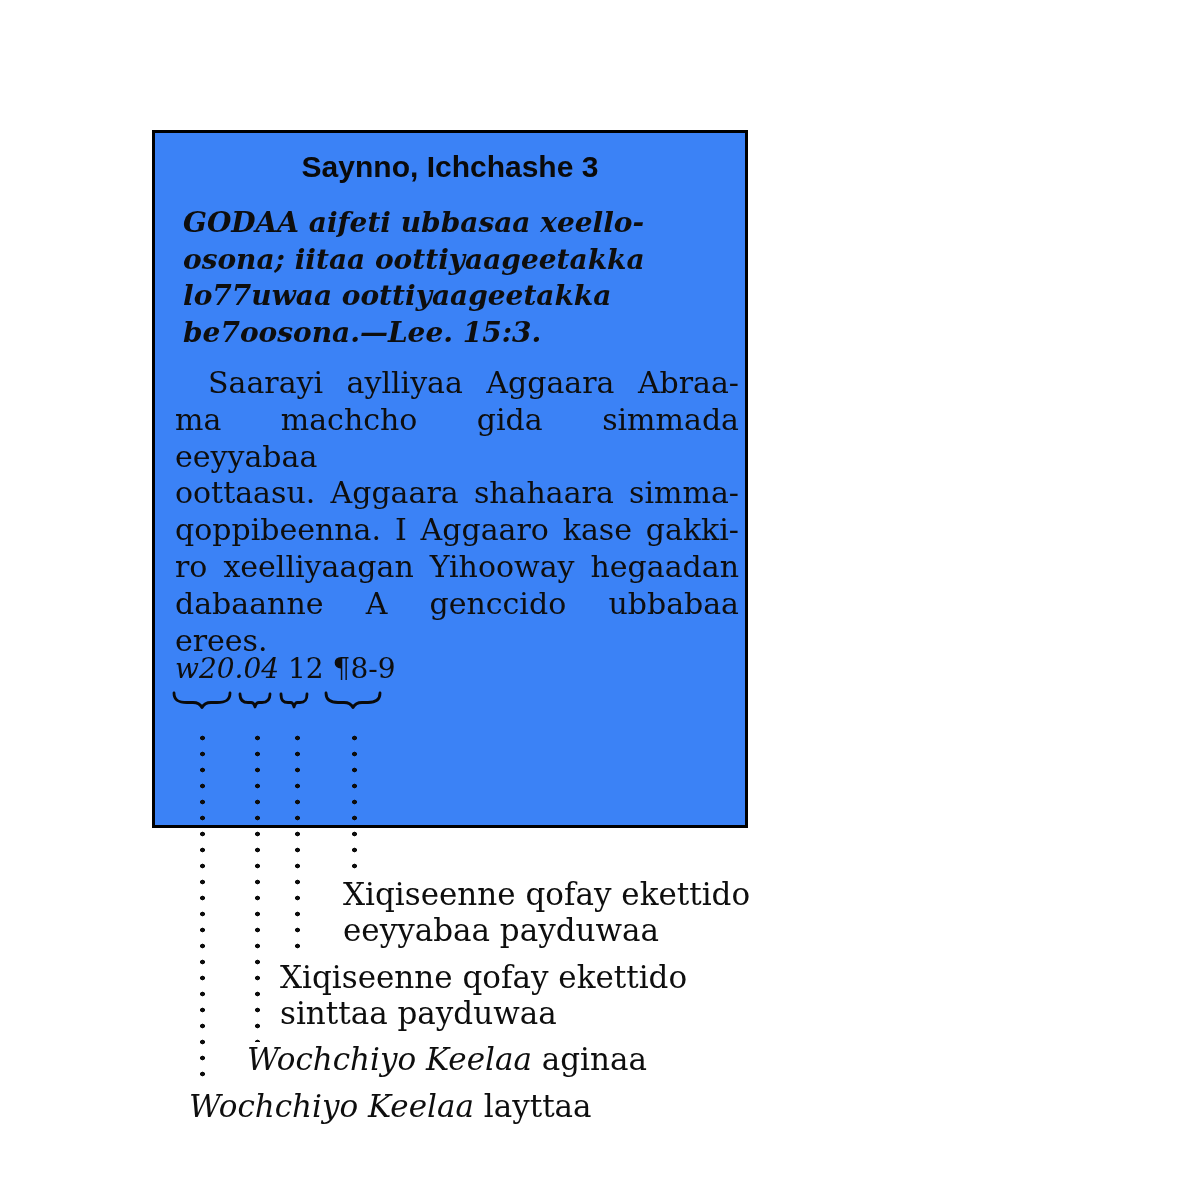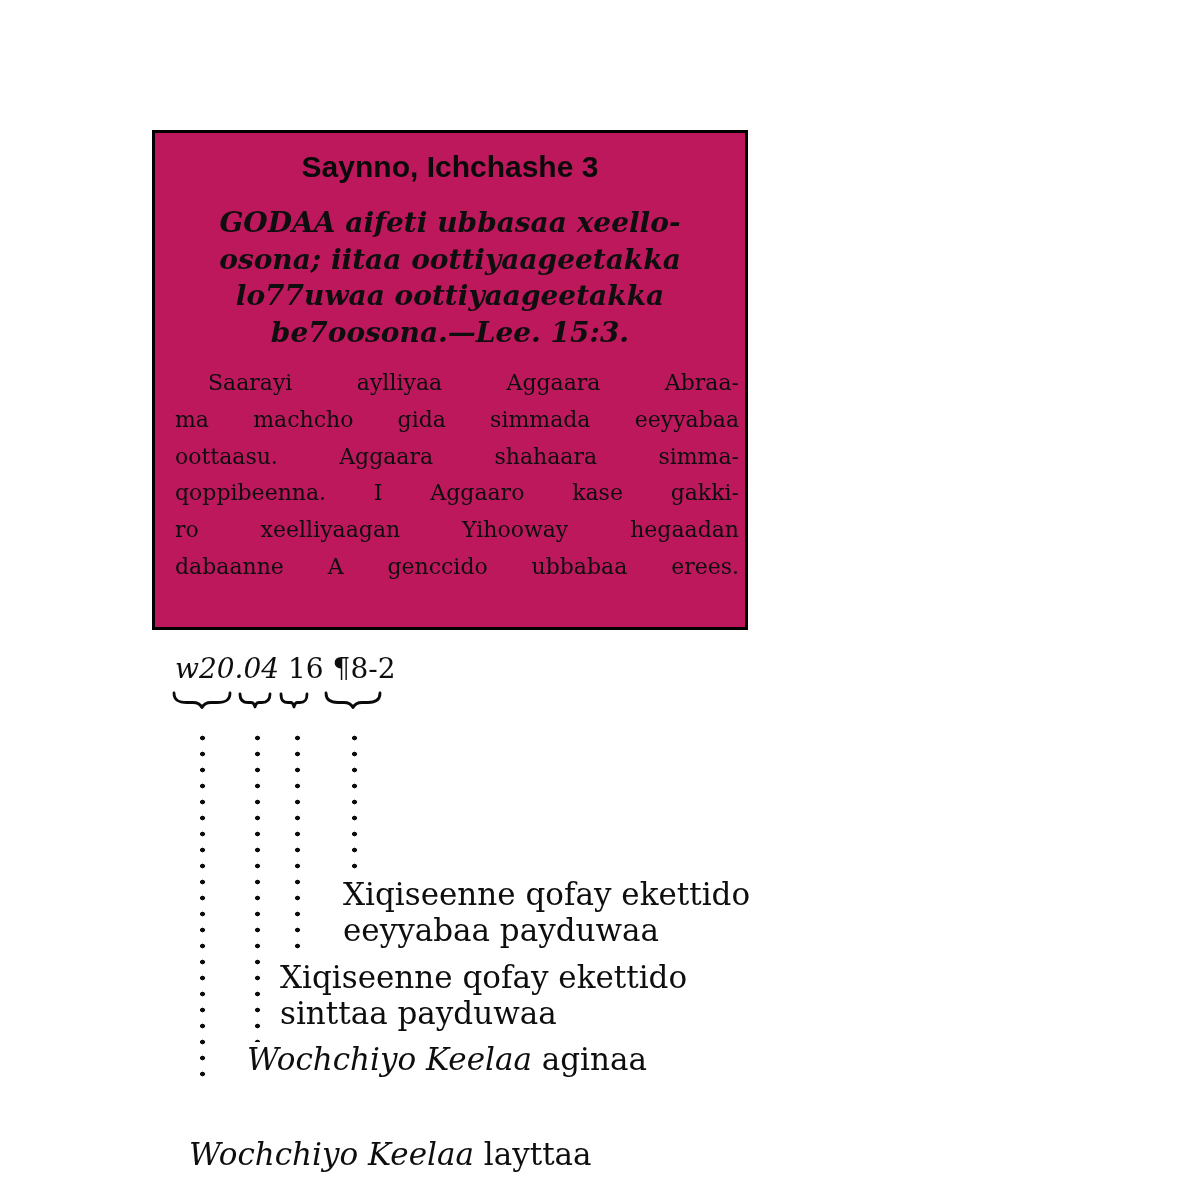--- a/index.html
+++ b/index.html
@@ -10,49 +10,49 @@
     background: #ffffff;
     color: #0e0e0e;
     font-family: "DejaVu Serif", serif;
     overflow: hidden;
   }
 
   
   .study-box {
     position: absolute;
     left: 152px; top: 130px;
-    width: 596px; height: 500px;
+    width: 596px; height: 698px;
     border: 3px solid #000000;
     box-sizing: border-box;
-    background: #be185d;
+    background: #3b82f6;
   }
   .box-title {
     position: absolute;
     top: 16px; left: 0; right: 0;
     margin: 0;
     text-align: center;
     font-family: "Liberation Sans", sans-serif;
     font-weight: 700;
     font-size: 30px;
     line-height: 36px;
     color: #0a0a0a;
   }
   .scripture {
     position: absolute;
     top: 72px; left: 28px; right: 28px;
     font-style: italic;
     font-weight: 700;
     font-size: 28px;
     line-height: 36.5px;
-    text-align: center;
+    text-align: left;
   }
   .body-par {
     position: absolute;
     top: 232px; left: 20px; right: 6px;
-    font-size: 22px;
+    font-size: 30px;
     line-height: 36.8px;
   }
   .body-line {
     text-align: justify;
     text-align-last: justify;
   }
   .body-line.indent { text-indent: 33px; }
   .citation {
     position: absolute;
     top: 519px; left: 20px;
@@ -93,21 +93,21 @@
   
   .legend-label {
     position: absolute;
     font-size: 31px;
     line-height: 36px;
     white-space: nowrap;
   }
   .lab-pars  { left: 343px; top: 876px; }
   .lab-page  { left: 280px; top: 959px; }
   .lab-month { left: 247px; top: 1041px; }
-  .lab-year  { left: 189px; top: 1088px; margin-top: 48px; }
+  .lab-year  { left: 189px; top: 1088px; }
   .ital { font-style: italic; text-align: center; }
 </style>
 </head>
 <body>
 
 <div class="canvas">
 
   <section class="study-box">
     <h2 class="box-title">Saynno, Ichchashe 3</h2>
 
@@ -120,21 +120,21 @@
 
     <div class="body-par">
       <div class="body-line indent">Saarayi aylliyaa Aggaara Abraa-</div>
       <div class="body-line">ma machcho gida simmada eeyyabaa</div>
       <div class="body-line">oottaasu. Aggaara shahaara simma-</div>
       <div class="body-line">qoppibeenna. I Aggaaro kase gakki-</div>
       <div class="body-line">ro xeelliyaagan Yihooway hegaadan</div>
       <div class="body-line">dabaanne A genccido ubbabaa erees.</div>
     </div>
 
-    <div class="citation"><span class="cite-mag">w20.04</span> <span class="cite-page">16</span> <span class="cite-pars">¶8-2</span></div>
+    <div class="citation"><span class="cite-mag">w20.04</span> <span class="cite-page">12</span> <span class="cite-pars">¶8-9</span></div>
   </section>
 
   <svg class="brace b1" width="60" height="18" viewBox="0 0 60 18">
     <path d="M2,2 C2,9.5 7,11.5 15,11.5 L21,11.5 C25.5,11.5 28,12.5 30,16.5 C32,12.5 34.5,11.5 39,11.5 L45,11.5 C53,11.5 58,9.5 58,2"></path>
   </svg>
   <svg class="brace b2" width="34" height="18" viewBox="0 0 34 18">
     <path d="M2,2 C2,8.5 5,10.5 10,10.5 L13,10.5 C15,10.5 16.2,11.5 17,15 C17.8,11.5 19,10.5 21,10.5 L24,10.5 C29,10.5 32,8.5 32,2"></path>
   </svg>
   <svg class="brace b3" width="30" height="18" viewBox="0 0 30 18">
     <path d="M2,2 C2,8.5 4.5,10.5 9,10.5 L11.5,10.5 C13.2,10.5 14.3,11.5 15,15 C15.7,11.5 16.8,10.5 18.5,10.5 L21,10.5 C25.5,10.5 28,8.5 28,2"></path>

